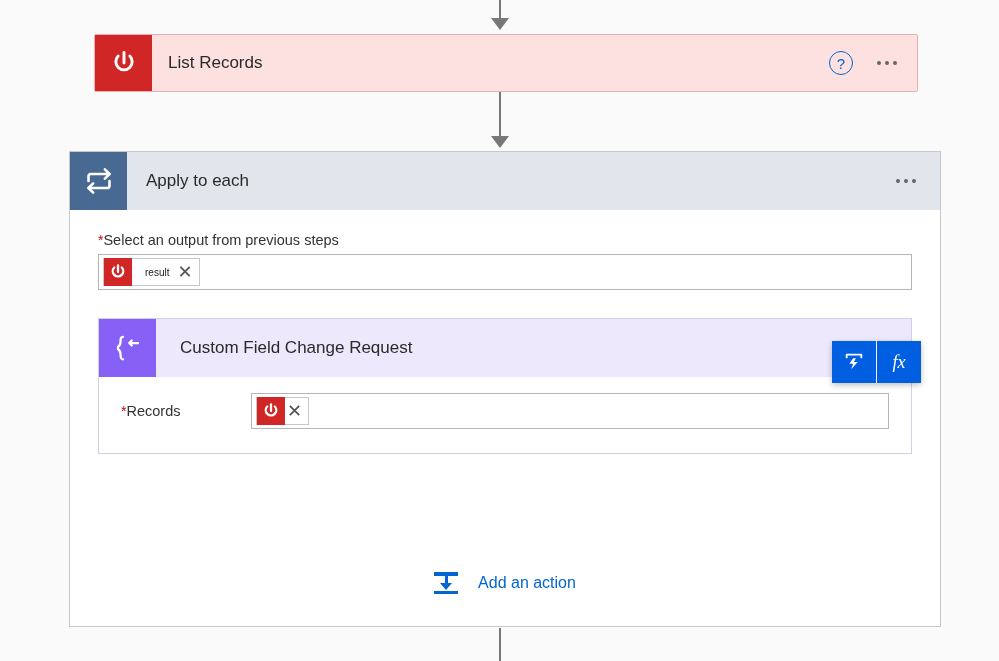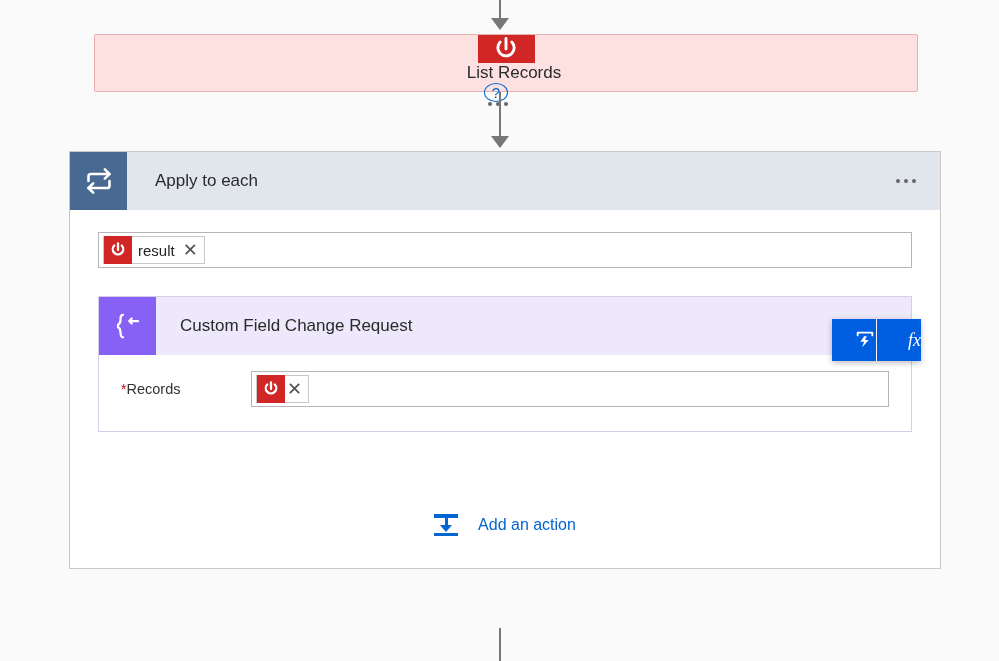--- a/index.html
+++ b/index.html
@@ -45,21 +45,20 @@
   
   .card-list {
     position: absolute;
     left: 94px; top: 34px;
     width: 824px; height: 58px;
     background: #fde1e1;
     border: 1px solid #e8b0b0;
     border-radius: 2px;
     display: flex;
     align-items: center;
-    flex-direction: column;
   }
   .card-list .iconbox {
     width: 57px; height: 100%;
     background: #d12626;
     display: flex; align-items: center; justify-content: center;
   }
   .card-list .title {
     flex: 1;
     padding-left: 16px;
     font-size: 17px;
@@ -99,21 +98,21 @@
     display: flex; align-items: center;
     position: relative;
   }
   .hdr .iconbox-blue {
     width: 57px; height: 58px;
     background: #486991;
     display: flex; align-items: center; justify-content: center;
   }
   .hdr .title {
     flex: 1;
-    padding-left: 28px;
+    padding-left: 19px;
     font-size: 17px;
     color: #2a2a2a;
   }
   .hdr .more-dots { margin-right: 20px; }
   .body {
     padding: 22px 28px 28px 28px;
   }
   .req { color: #c00808; font-size: 14px; }
   .label { font-size: 14.5px; color: #323232; margin-bottom: 6px; }
   .token-row {
@@ -127,22 +126,22 @@
     border: 1px solid #c8c8c8;
     height: 28px;
     background: #fff;
   }
   .token .tk-icon {
     width: 28px; height: 28px;
     background: #d12626;
     display: flex; align-items: center; justify-content: center;
   }
   .token .tk-text {
-    padding: 0 6px 0 6px;
-    font-size: 15px;
+    padding: 0 6px 0 13px;
+    font-size: 10px;
     color: #222;
   }
   .token .tk-del {
     padding: 0 6px 0 2px;
     font-size: 18px;
     color: #555;
     cursor: pointer;
     font-weight: 300;
     font-family: Arial, sans-serif;
   }
@@ -186,37 +185,37 @@
     right: -10px;
     top: 22px;
     height: 42px;
     display: flex;
     box-shadow: 0 2px 6px rgba(0,0,0,0.25);
   }
   .float-tool .ft-btn {
     width: 44px;
     background: #005fe0;
     color: #fff;
-    display: flex; align-items: center; justify-content: flex-end;
+    display: flex; align-items: center; justify-content: center;
     cursor: pointer;
   }
   .float-tool .ft-div {
     width: 1px; background: rgba(255,255,255,0.5);
   }
   .float-tool .fx {
     font-style: italic;
     font-family: Georgia, serif;
     font-size: 18px;
   }
 
   
   .add-action {
     display: flex; align-items: center; justify-content: center;
     gap: 20px;
-    margin-top: 82px;
+    margin-top: 118px;
     margin-bottom: 4px;
     color: #0365cf;
     font-size: 16px;
     cursor: pointer;
   }
   .add-icon {
     width: 24px; height: 22px;
     position: relative;
   }
   .add-icon .bar-top {
@@ -274,20 +273,23 @@
         </svg>
       </div>
       <div class="title">Apply to each</div>
       <div class="more-dots">
         <span></span>
           <span></span>
           <span></span>
       </div>
     </div>
     <div class="body">
+      <div class="label">
+        <span class="req">*</span><span>Select an output from previous steps</span>
+      </div>
       <div class="token-row">
         <div class="token">
           <div class="tk-icon">
             <svg width="18" height="18" viewBox="0 0 24 24" fill="none" stroke="#fff" stroke-width="3" stroke-linecap="round">
               <path d="M12 3 L12 12"></path>
               <path d="M7 6 A7 7 0 1 0 17 6"></path>
             </svg>
           </div>
           <div class="tk-text">result</div>
           <div class="tk-del">✕</div>

